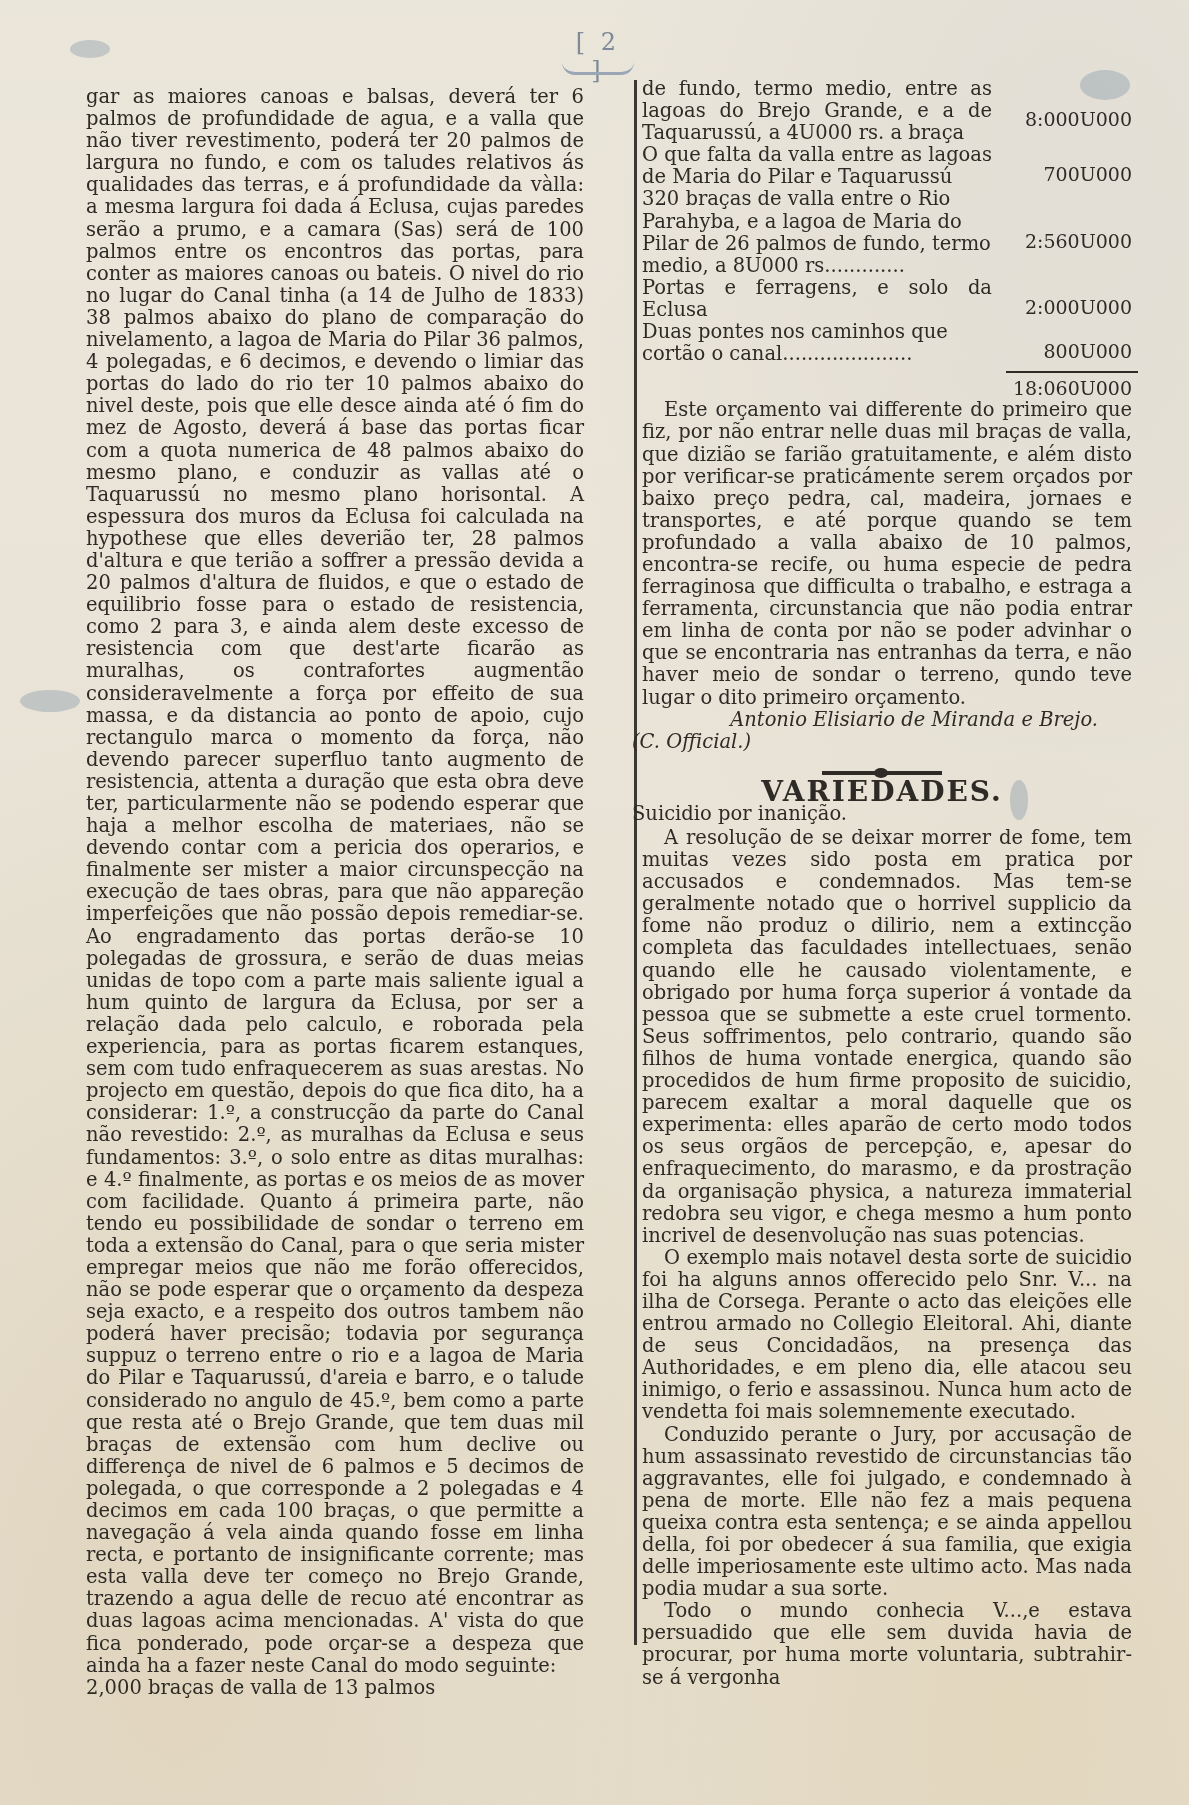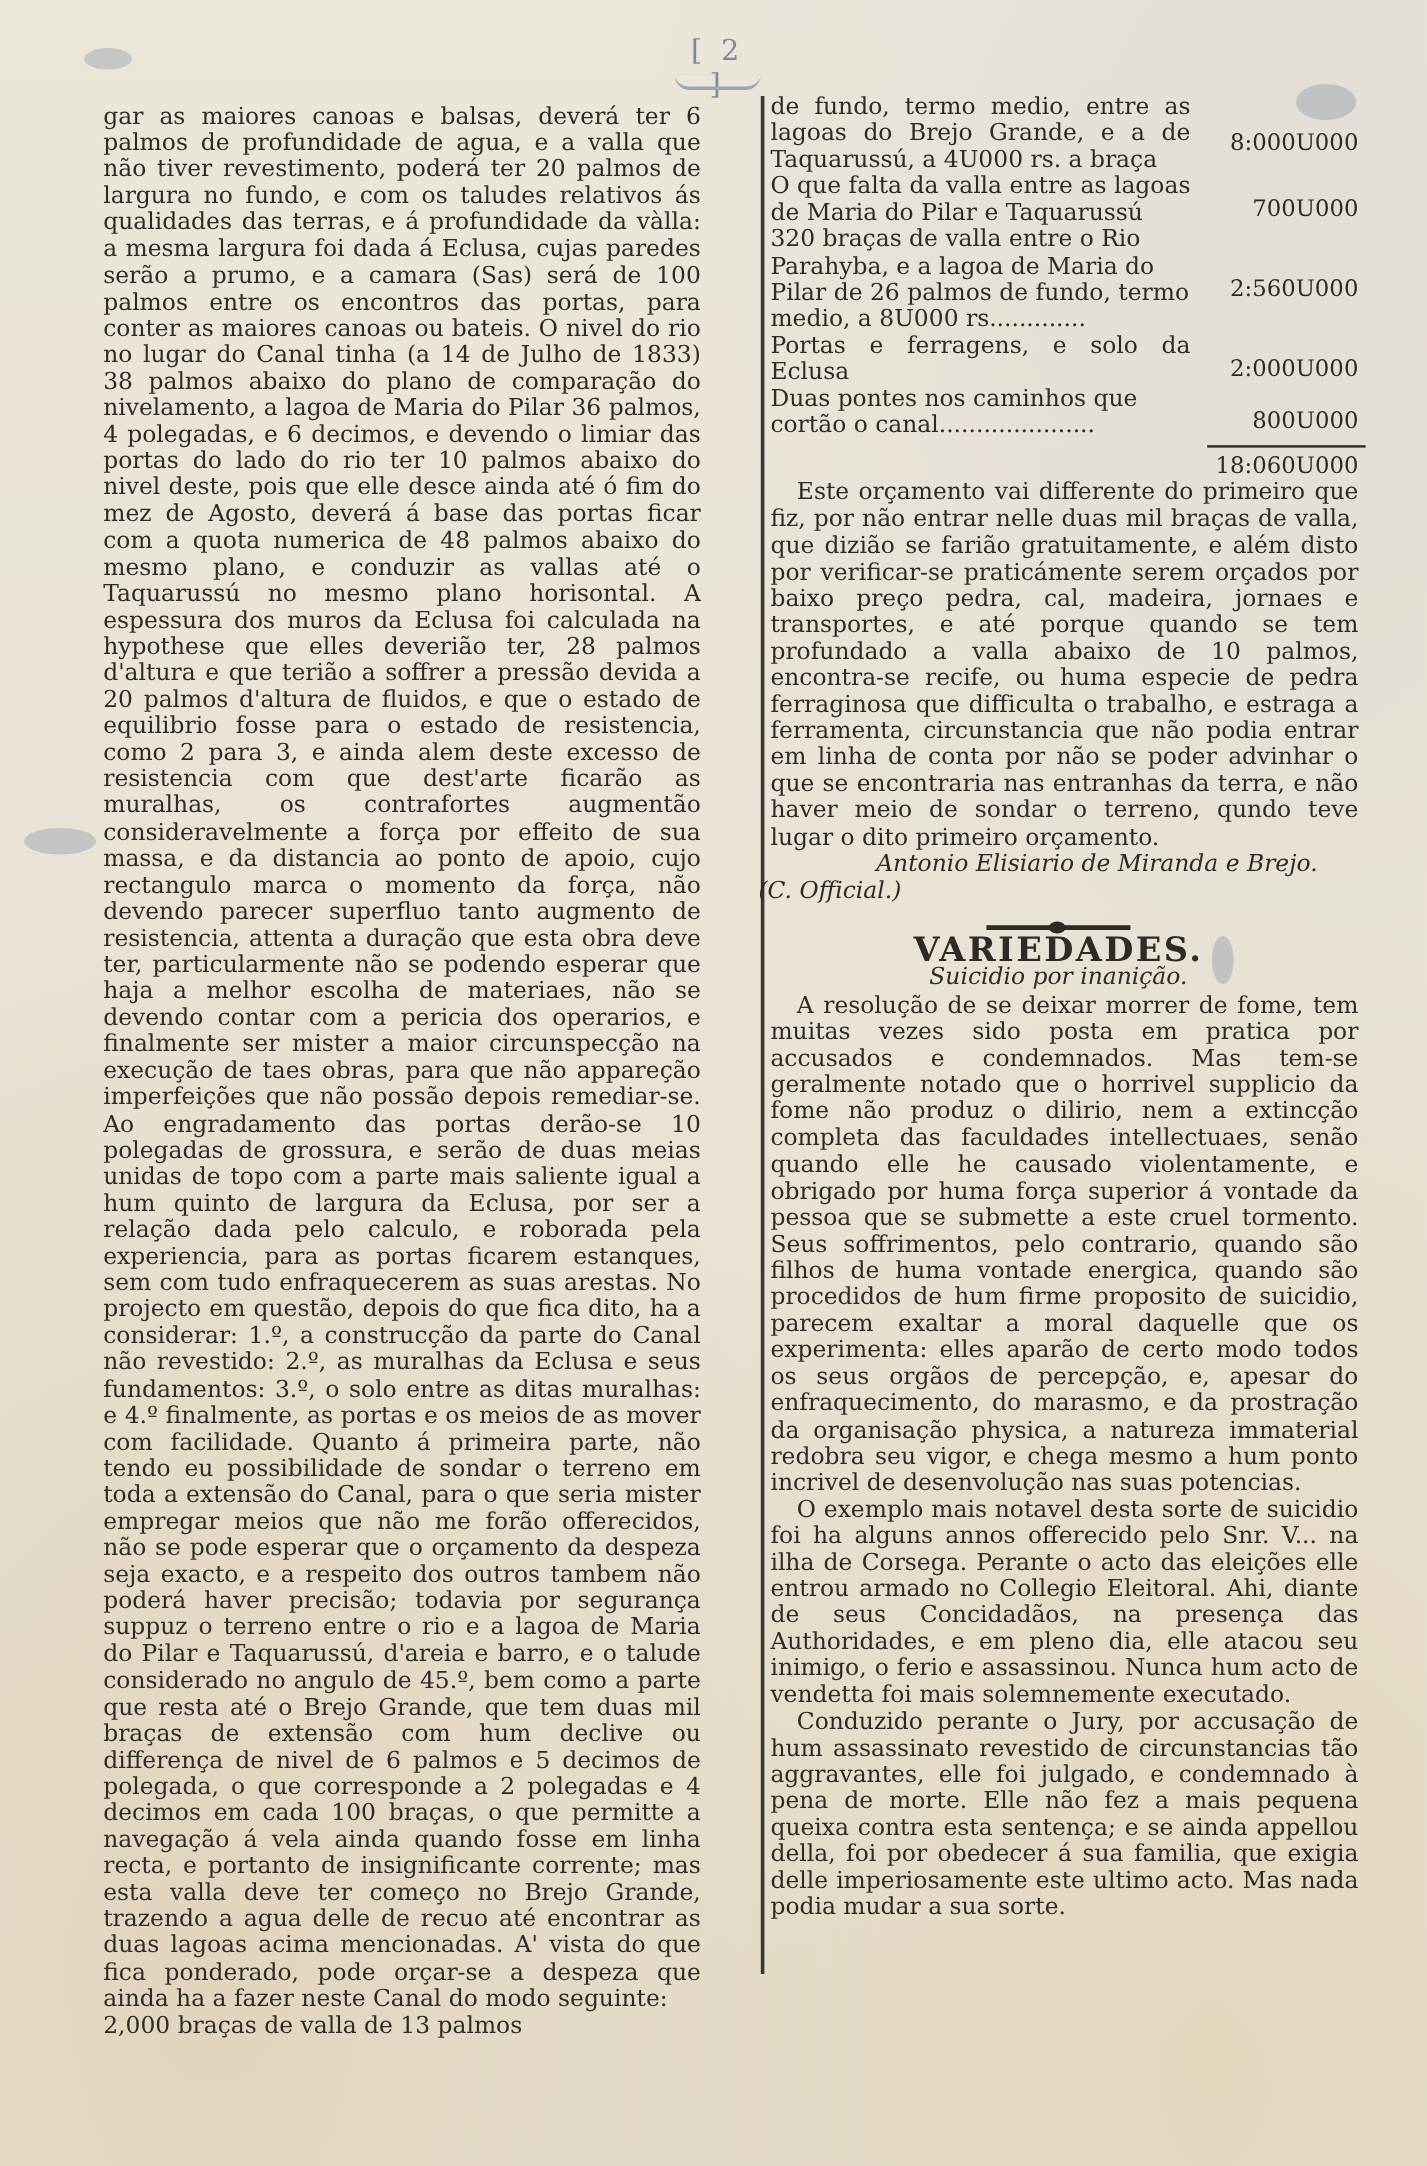--- a/index.html
+++ b/index.html
@@ -50,21 +50,21 @@
     position: relative;
   }
   .ornament::after {
     content: ""; position: absolute; left: 52px; top: -3px; width: 14px; height: 10px;
     border-radius: 50%; background: #2e2a25;
   }
   .section-head {
     text-align: center; font-weight: bold; font-size: 28px; letter-spacing: 2px;
     font-family: "DejaVu Serif", serif; margin-top: 4px;
   }
-  .section-sub { text-align: center; font-style: italic; margin-bottom: 2px; }
+  .section-sub { margin-bottom: 2px; }
 </style>
 </head>
 <body>
 
 <div class="paper">
   <div class="stain" style="left:70px;top:40px;width:40px;height:18px;"></div>
   <div class="stain" style="left:20px;top:690px;width:60px;height:22px;"></div>
   <div class="stain" style="left:1080px;top:70px;width:50px;height:30px;"></div>
   <div class="stain" style="left:1010px;top:780px;width:18px;height:40px;"></div>
 
@@ -109,15 +109,16 @@
     <div class="source">(C. Official.)</div>
 
     <div class="ornament"></div>
     <div class="section-head">VARIEDADES.</div>
     <div class="section-sub">Suicidio por inanição.</div>
 
     <div style="padding-left:10px;">
       <p class="ind">A resolução de se deixar morrer de fome, tem muitas vezes sido posta em pratica por accusados e condemnados. Mas tem-se geralmente notado que o horrivel supplicio da fome não produz o dilirio, nem a extincção completa das faculdades intellectuaes, senão quando elle he causado violentamente, e obrigado por huma força superior á vontade da pessoa que se submette a este cruel tormento. Seus soffrimentos, pelo contrario, quando são filhos de huma vontade energica, quando são procedidos de hum firme proposito de suicidio, parecem exaltar a moral daquelle que os experimenta: elles aparão de certo modo todos os seus orgãos de percepção, e, apesar do enfraquecimento, do marasmo, e da prostração da organisação physica, a natureza immaterial redobra seu vigor, e chega mesmo a hum ponto incrivel de desenvolução nas suas potencias.</p>
       <p class="ind">O exemplo mais notavel desta sorte de suicidio foi ha alguns annos offerecido pelo Snr. V... na ilha de Corsega. Perante o acto das eleições elle entrou armado no Collegio Eleitoral. Ahi, diante de seus Concidadãos, na presença das Authoridades, e em pleno dia, elle atacou seu inimigo, o ferio e assassinou. Nunca hum acto de vendetta foi mais solemnemente executado.</p>
       <p class="ind">Conduzido perante o Jury, por accusação de hum assassinato revestido de circunstancias tão aggravantes, elle foi julgado, e condemnado à pena de morte. Elle não fez a mais pequena queixa contra esta sentença; e se ainda appellou della, foi por obedecer á sua familia, que exigia delle imperiosamente este ultimo acto. Mas nada podia mudar a sua sorte.</p>
+      <p class="ind">Todo o mundo conhecia V...,e estava persuadido que elle sem duvida havia de procurar, por huma morte voluntaria, subtrahir-se á vergonha</p>
     </div>
   </div>
 </div>
 
 </body></html>

